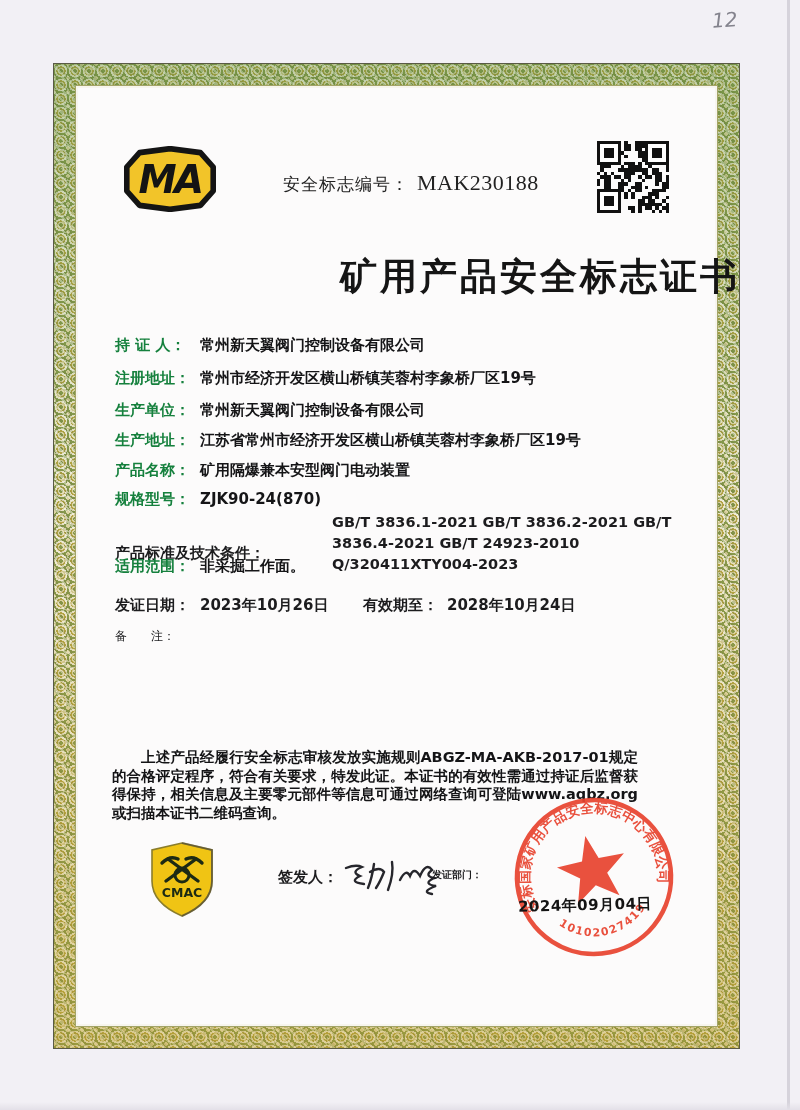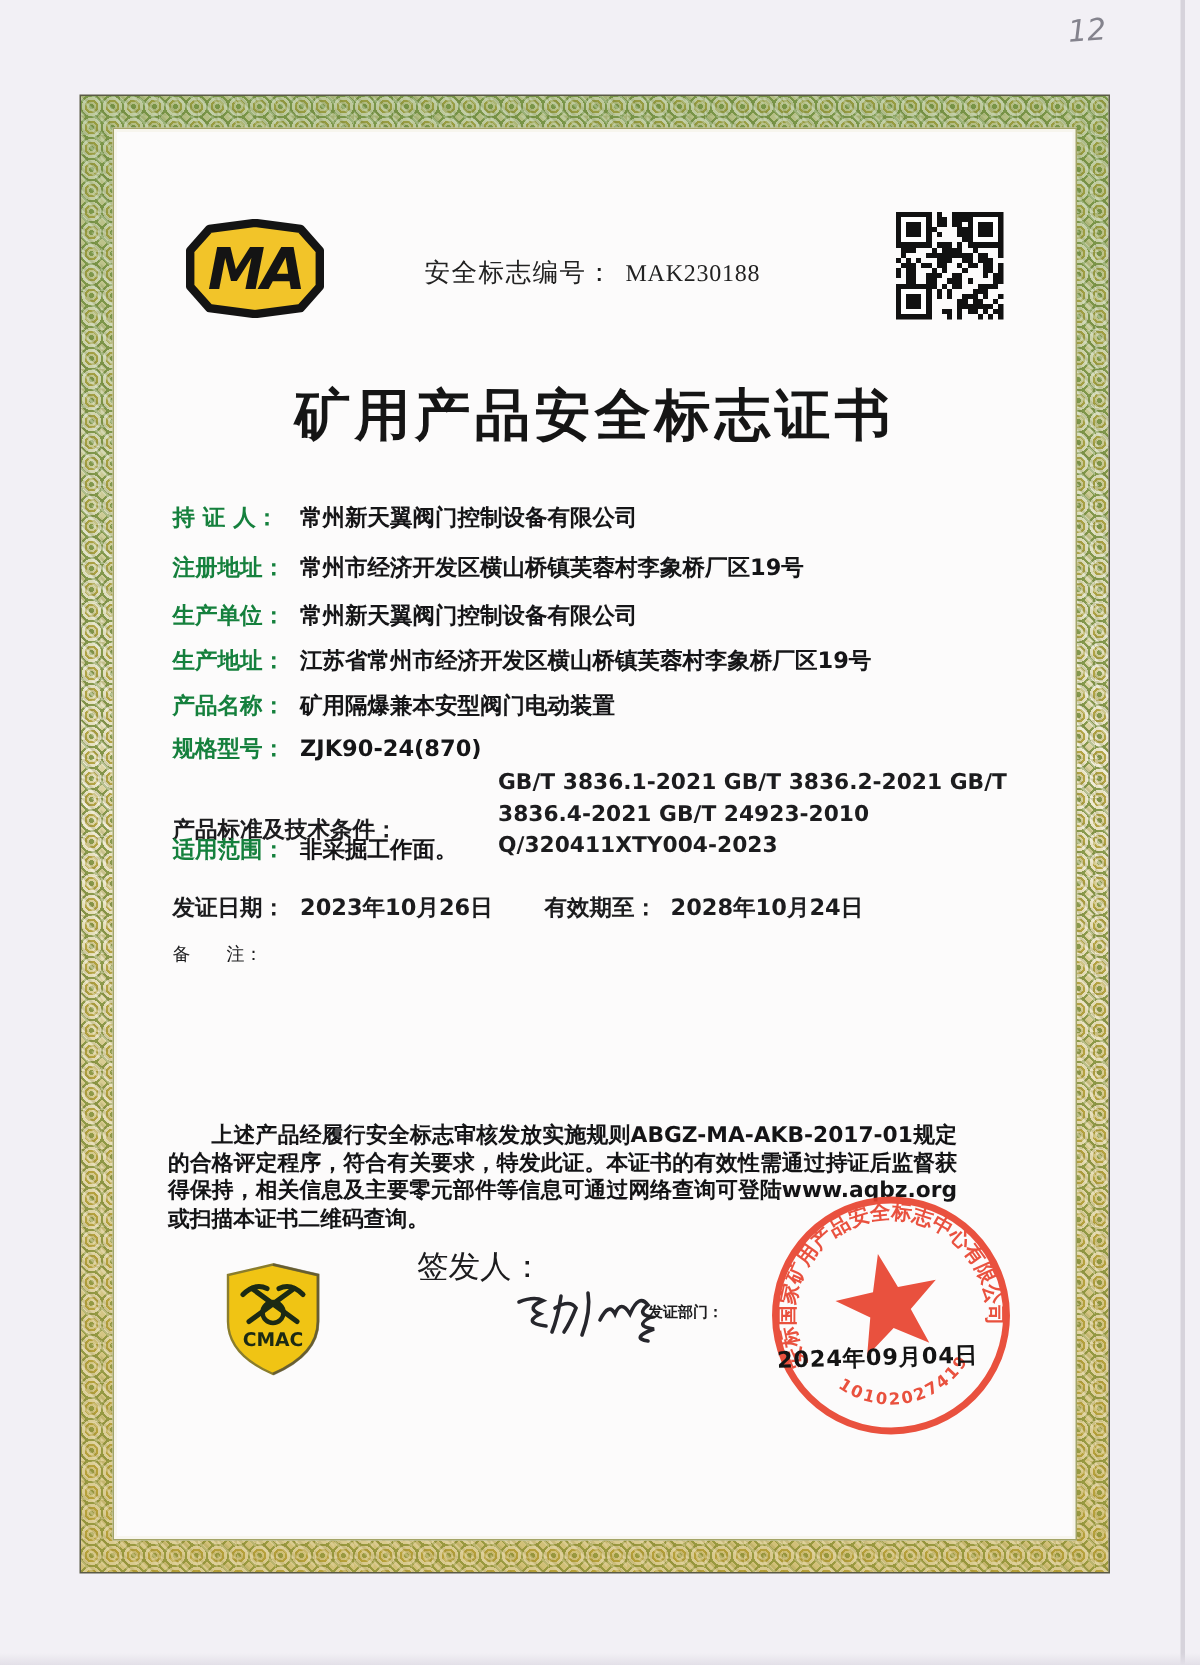--- a/index.html
+++ b/index.html
@@ -42,25 +42,25 @@
     border:1px solid #a3a468;
     box-shadow:inset 0 0 0 2px #f7f5ee;
   }
   
   .ma-badge { position:absolute; left:122px; top:146px; width:96px; height:66px; }
   .markno-line {
     position:absolute; left:283px; top:170px;
     font-size:17px; letter-spacing:1px; color:#222;
     white-space:nowrap;
   }
-  .markno-line .num { font-family:"Liberation Serif", serif; font-size:16px; letter-spacing:.5px; margin-left:8px; }
+  .markno-line .num { font-family:"Liberation Serif", serif; font-size:22px; letter-spacing:.5px; margin-left:8px; }
   .qr { position:absolute; left:597px; top:141px; width:72px; height:72px; }
   .cert-title {
     position:absolute; left:53px; top:252px; width:687px;
-    text-align:center; font-size:37px; font-weight:900;
+    text-align:right; font-size:37px; font-weight:900;
     letter-spacing:3px; color:#151515;
     font-family:"DejaVu Sans", sans-serif;
   }
   
   .row { position:absolute; left:115px; font-size:15px; font-weight:700; white-space:nowrap; }
   .row .lab { display:inline-block; width:85px; color:#15803d; }
   .row .val { color:#151517; }
   .row-std {
     position:absolute; left:115px; top:512px; display:flex; align-items:center;
     font-size:15px; font-weight:700;
@@ -74,21 +74,21 @@
   .dates-row .d-val2 { position:absolute; left:447px; }
   .remark-row { position:absolute; left:115px; top:628px; font-size:12px; font-weight:400; }
   
   .statement {
     position:absolute; left:112px; top:732px; width:526px;
     font-size:14.5px; font-weight:700; line-height:18.6px;
     text-indent:2em; text-align:justify; color:#141416;margin-top:16px;
   }
   
   .cmac { position:absolute; left:146px; top:841px; width:72px; height:78px; }
-  .signer-label { position:absolute; left:278px; top:830px; font-size:21px; font-weight:400; }
+  .signer-label { position:absolute; left:278px; top:868px; font-size:15px; font-weight:700; }
   .signature { position:absolute; left:338px; top:846px; width:110px; height:62px; }
   .issuer-label { position:absolute; left:432px; top:868px; font-size:10px; font-weight:700; }
   .stamp { position:absolute; left:505px; top:788px; width:178px; height:178px; }
   .stamp-date {
     position:absolute; left:518px; top:896px; font-size:15px; font-weight:700;
     color:#141414; letter-spacing:.5px; transform:rotate(-1.5deg); white-space:nowrap;
   }
 </style>
 </head>
 <body>

